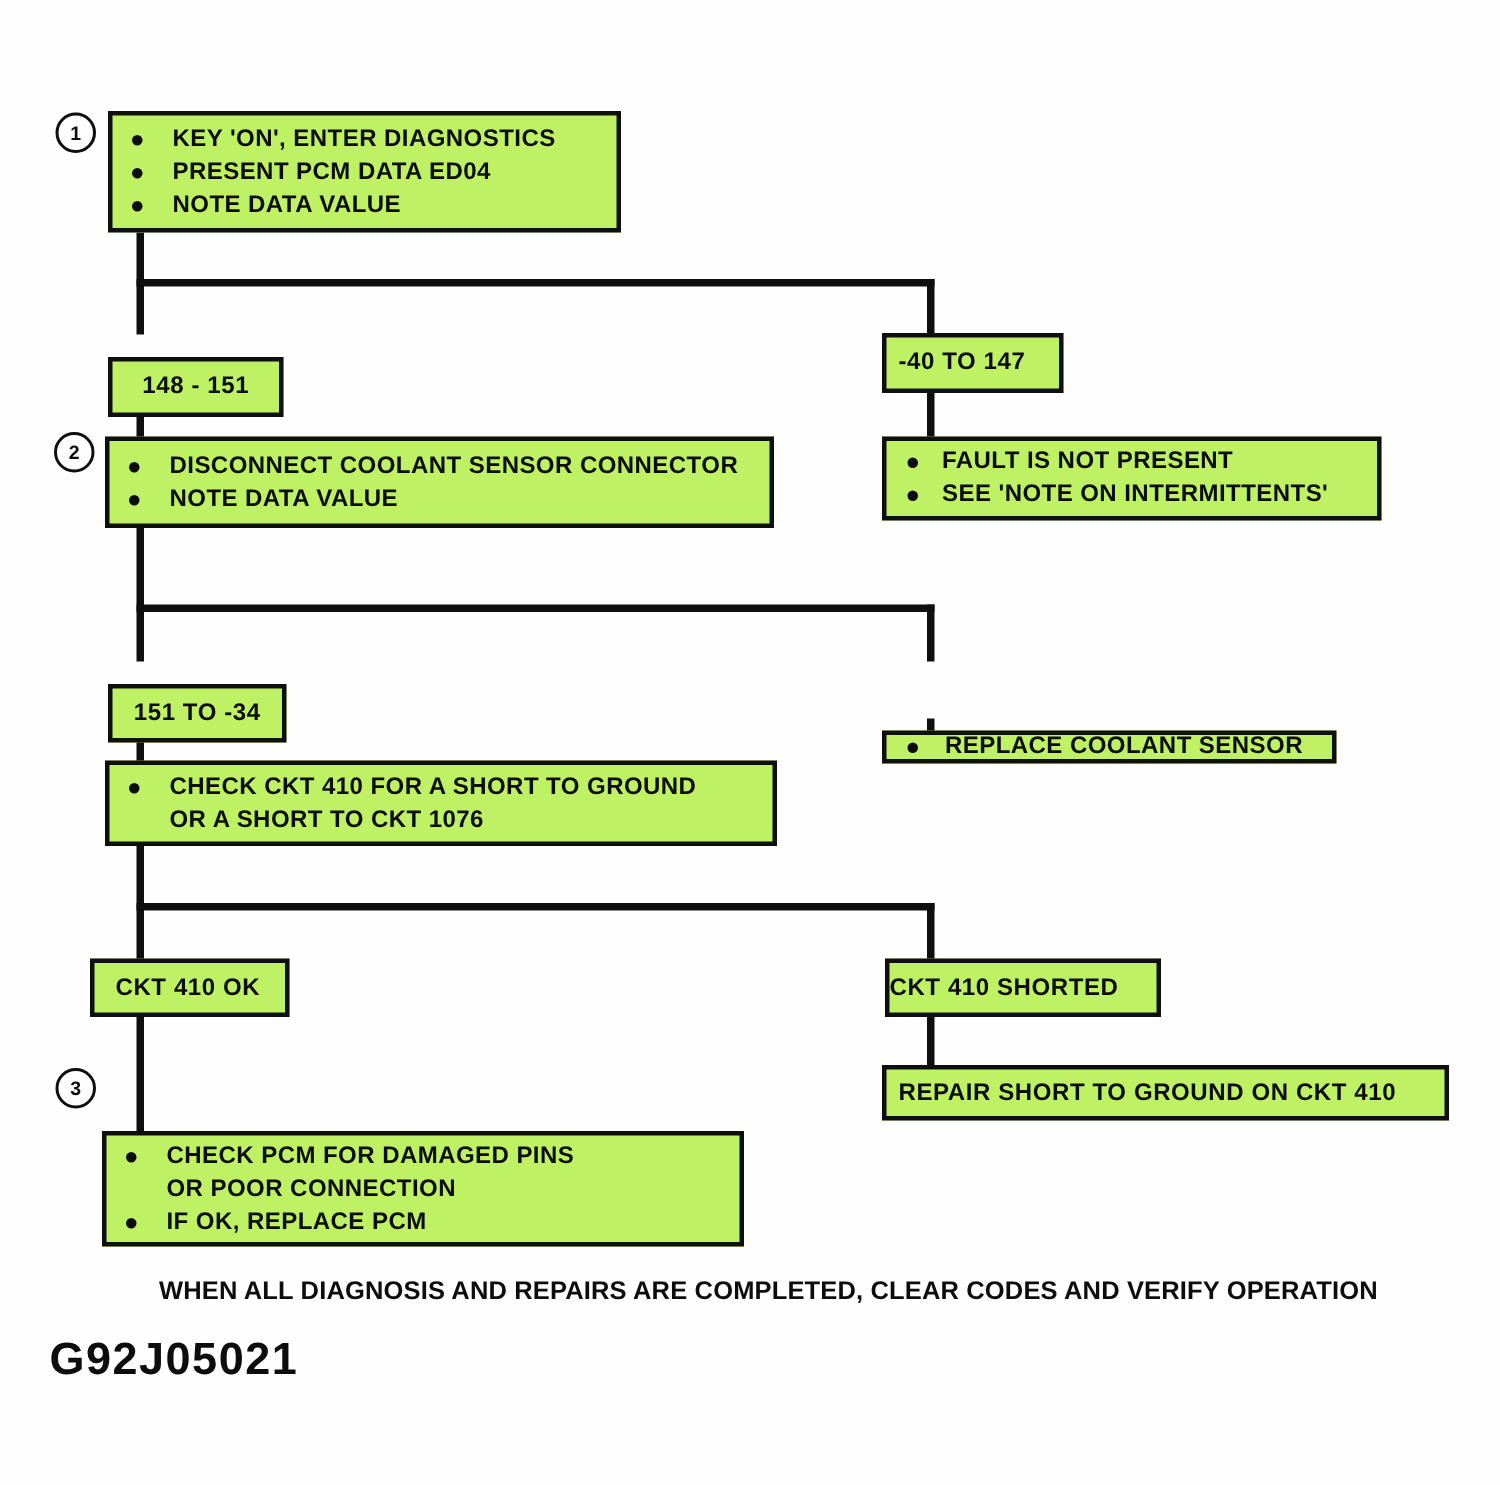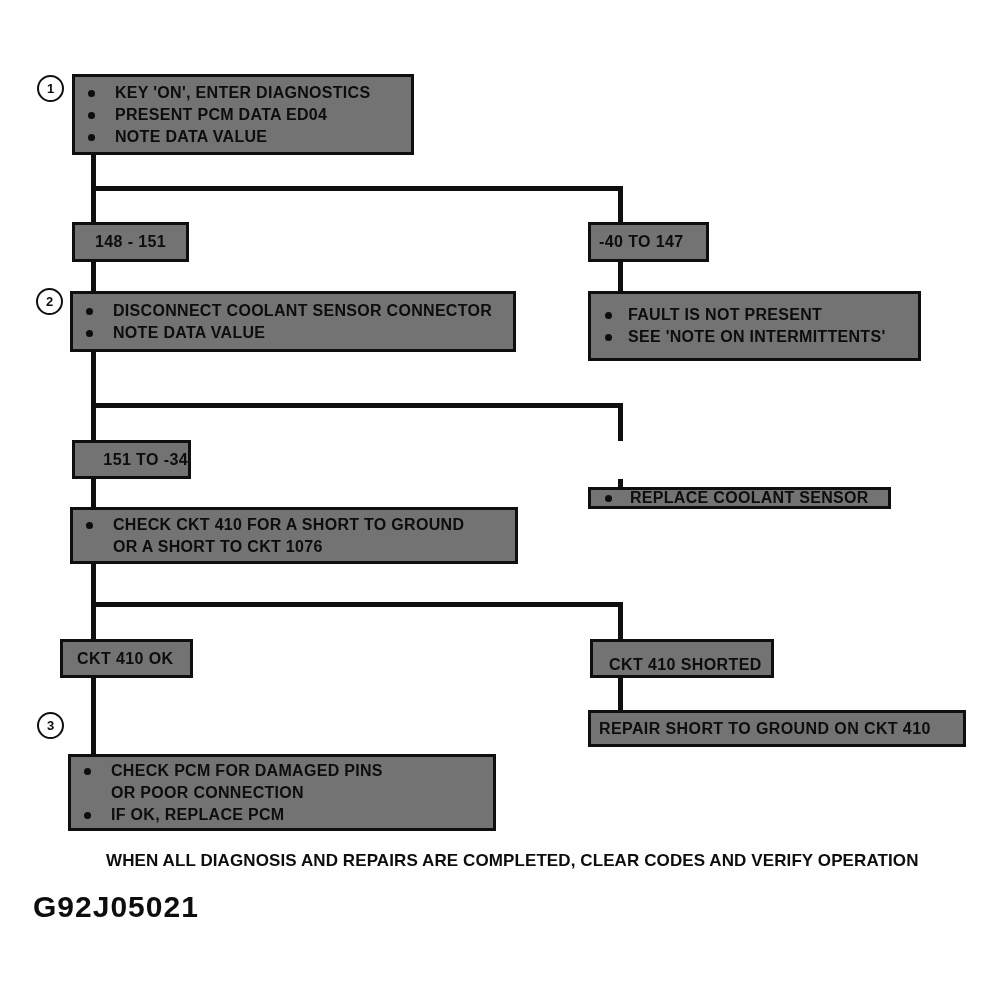--- a/index.html
+++ b/index.html
@@ -6,21 +6,21 @@
   #page{
     position:relative;width:1000px;height:990px;background:#fefefe;
     font-family:"Liberation Sans","DejaVu Sans",sans-serif;color:#0d0d0d;overflow:hidden;
   }
   
   .line{position:absolute;background:#0f0f0f;}
   .v{width:5px;}
   .h{height:5px;}
   
   .node{
-    position:absolute;border:3px solid #0f0f0f;background:#737373;
+    position:absolute;border:3px solid #0f0f0f;background:#bef264;
     box-sizing:border-box;display:flex;flex-direction:column;justify-content:center;
   }
   .node .label{
     font-size:16px;font-weight:700;letter-spacing:.4px;line-height:20px;white-space:nowrap;
   }
   .brow{display:flex;align-items:flex-start;}
   .dot{
     flex:0 0 auto;width:7px;height:7px;border-radius:50%;background:#0d0d0d;
     margin:8px 20px 0 13px;
   }
@@ -35,22 +35,22 @@
   }
   .footer-note{
     position:absolute;left:106px;top:851px;font-size:17px;font-weight:700;letter-spacing:.1px;
     white-space:nowrap;
   }
   .figure-id{
     position:absolute;left:33px;top:890px;font-size:30px;font-weight:700;letter-spacing:1px;
   }
   .pad-l8{padding-left:8px;}
   .pad-l14{padding-left:14px;}
-  .pad-l12{padding-left:16px;justify-content:flex-end;}
-  .center{align-items:center;}
+  .pad-l12{padding-left:0;}
+  .center{align-items:center;margin-top:16px;}
 </style>
 </head>
 <body>
 
 <div id="page">
 
   <div class="line v" style="left:91px;top:155px;height:68px"></div>
   <div class="line v" style="left:91px;top:262px;height:30px"></div>
   <div class="line v" style="left:91px;top:352px;height:89px"></div>
   <div class="line v" style="left:91px;top:479px;height:29px"></div>
@@ -105,32 +105,32 @@
     <div class="brow">
       <span class="dot"></span>
       <span class="btext">DISCONNECT COOLANT SENSOR CONNECTOR</span>
     </div>
     <div class="brow">
       <span class="dot"></span>
       <span class="btext">NOTE DATA VALUE</span>
     </div>
   </div>
 
-  <div class="node" style="left:588px;top:291px;width:333px;height:70px">
+  <div class="node" style="left:588px;top:291px;width:333px;height:56px">
     <div class="brow">
       <span class="dot" style="margin-left:14px;margin-right:16px"></span>
       <span class="btext">FAULT IS NOT PRESENT</span>
     </div>
     <div class="brow">
       <span class="dot" style="margin-left:14px;margin-right:16px"></span>
       <span class="btext">SEE 'NOTE ON INTERMITTENTS'</span>
     </div>
   </div>
 
-  <div class="node center" style="left:72px;top:440px;width:119px;height:39px;align-items:flex-end">
+  <div class="node center" style="left:72px;top:440px;width:119px;height:39px;align-items:center">
     <span class="label">151 TO -34</span>
   </div>
 
 
   <div class="node" style="left:70px;top:507px;width:448px;height:57px">
     <div class="brow">
       <span class="dot"></span>
       <span class="btext" style="max-width:358px">CHECK CKT 410 FOR A SHORT TO GROUND OR A SHORT TO CKT 1076</span>
     </div>
   </div>

